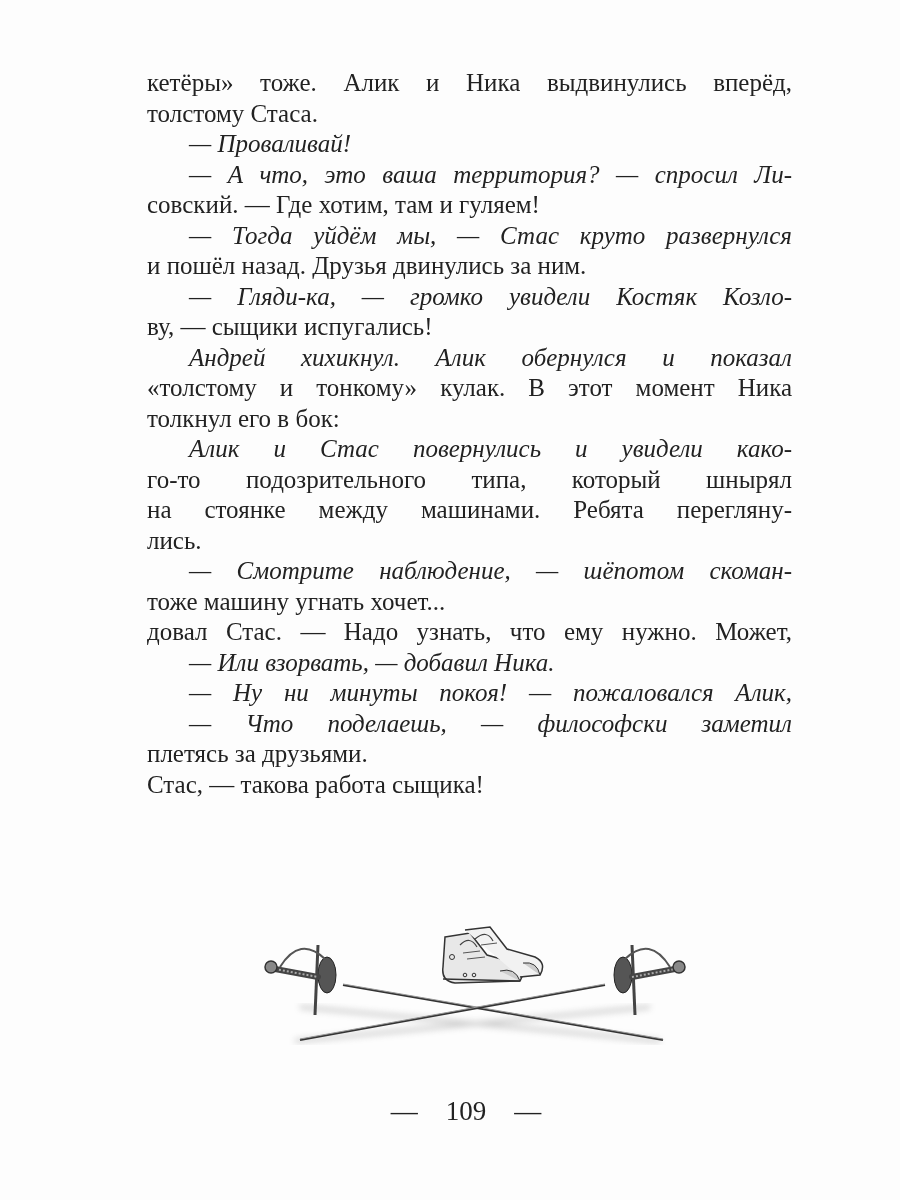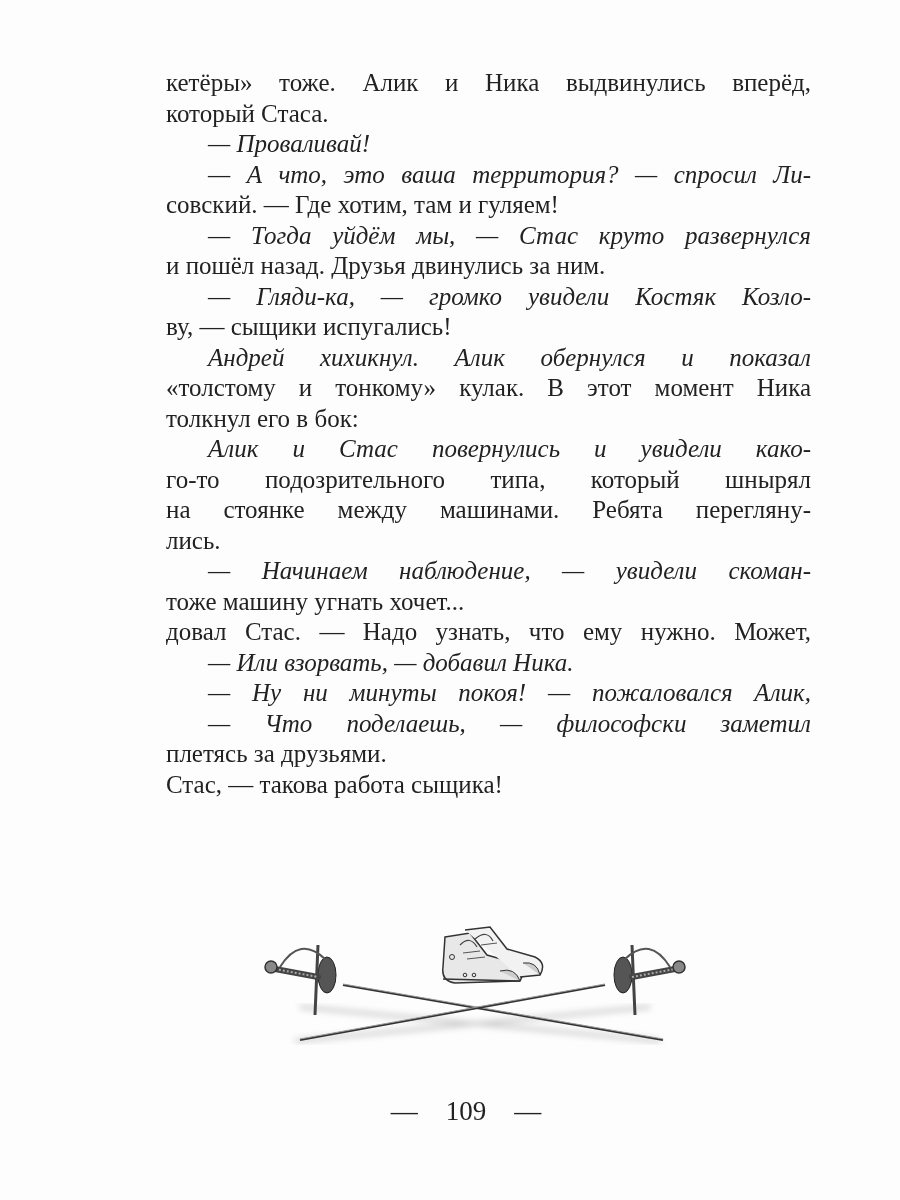--- a/index.html
+++ b/index.html
@@ -1,21 +1,21 @@
 <!DOCTYPE html>
 <html><head>
 <meta charset="utf-8">
 <style>
   html, body { margin: 0; padding: 0; background: #ffffff; }
   body { width: 900px; height: 1200px; position: relative; overflow: hidden; }
   .page {
     position: absolute; left: 0; top: 0; width: 900px; height: 1200px; background: #fdfdfd;
   }
   .text-block {
-    position: absolute; left: 166px; top: 68px; width: 645px;
+    position: absolute; left: 147px; top: 68px; width: 645px;
     font-family: "Liberation Serif", "DejaVu Serif", serif;
     font-size: 25px; line-height: 30.5px; color: #222;
   }
   .line {
     display: block; height: 30.5px; white-space: nowrap;
     text-align: justify; text-align-last: justify;
   }
   .line.last { text-align-last: left; }
   .line.indent { padding-left: 42px; font-style: italic; }
   .vignette {
@@ -26,36 +26,36 @@
     font-family: "Liberation Serif", "DejaVu Serif", serif; font-size: 27px; color: #222;
   }
   .page-number span { margin: 0 14px; }
 </style>
 </head>
 <body>
 
 <div class="page">
   <div class="text-block">
     <span class="line">кетёры» тоже. Алик и Ника выдвинулись вперёд,</span>
-    <span class="line last">который Стаса.</span>
+    <span class="line last">толстому Стаса.</span>
     <span class="line indent last">— Проваливай!</span>
     <span class="line indent">— А что, это ваша территория? — спросил Ли-</span>
     <span class="line last">совский. — Где хотим, там и гуляем!</span>
     <span class="line indent">— Тогда уйдём мы, — Стас круто развернулся</span>
     <span class="line last">и пошёл назад. Друзья двинулись за ним.</span>
     <span class="line indent">— Гляди-ка, — громко увидели Костяк Козло-</span>
     <span class="line last">ву, — сыщики испугались!</span>
     <span class="line indent">Андрей хихикнул. Алик обернулся и показал</span>
     <span class="line">«толстому и тонкому» кулак. В этот момент Ника</span>
     <span class="line last">толкнул его в бок:</span>
     <span class="line indent">Алик и Стас повернулись и увидели како-</span>
     <span class="line">го-то подозрительного типа, который шнырял</span>
     <span class="line">на стоянке между машинами. Ребята перегляну-</span>
     <span class="line last">лись.</span>
-    <span class="line indent">— Начинаем наблюдение, — увидели скоман-</span>
+    <span class="line indent">— Смотрите наблюдение, — шёпотом скоман-</span>
     <span class="line last">тоже машину угнать хочет...</span>
     <span class="line">довал Стас. — Надо узнать, что ему нужно. Может,</span>
     <span class="line indent last">— Или взорвать, — добавил Ника.</span>
     <span class="line indent">— Ну ни минуты покоя! — пожаловался Алик,</span>
     <span class="line indent">— Что поделаешь, — философски заметил</span>
     <span class="line last">плетясь за друзьями.</span>
     <span class="line last">Стас, — такова работа сыщика!</span>
   </div>
 
   <div class="vignette">

